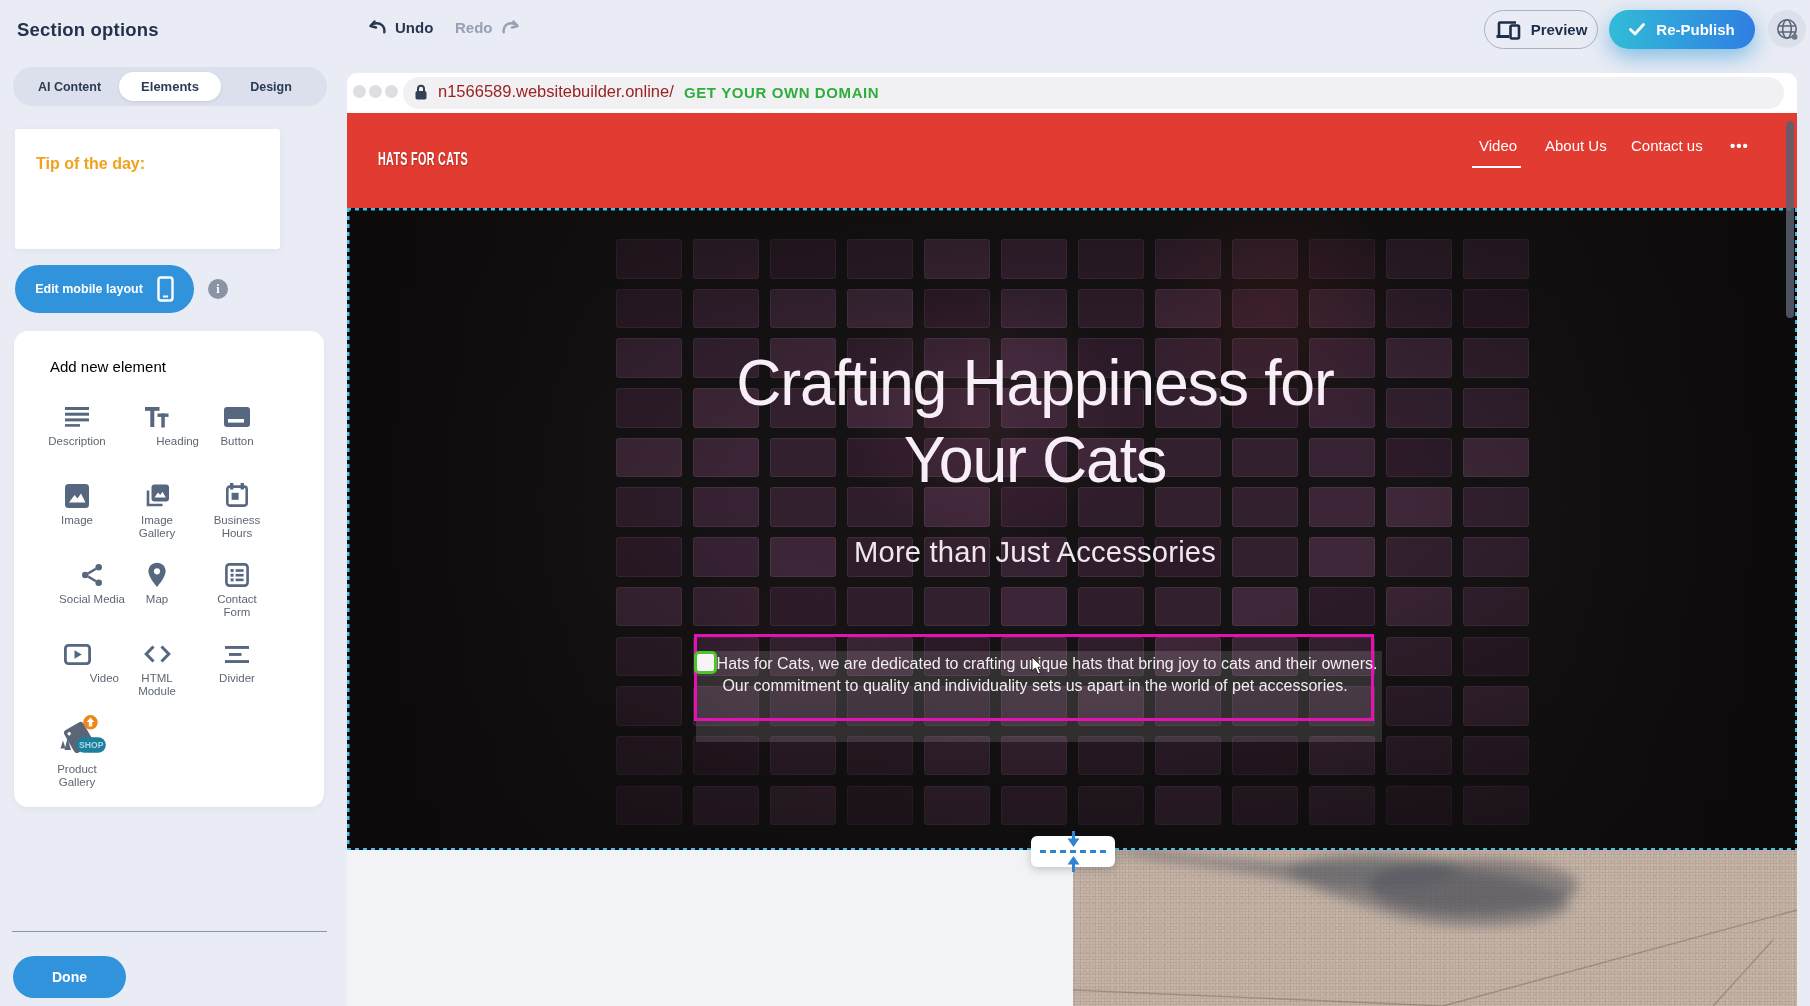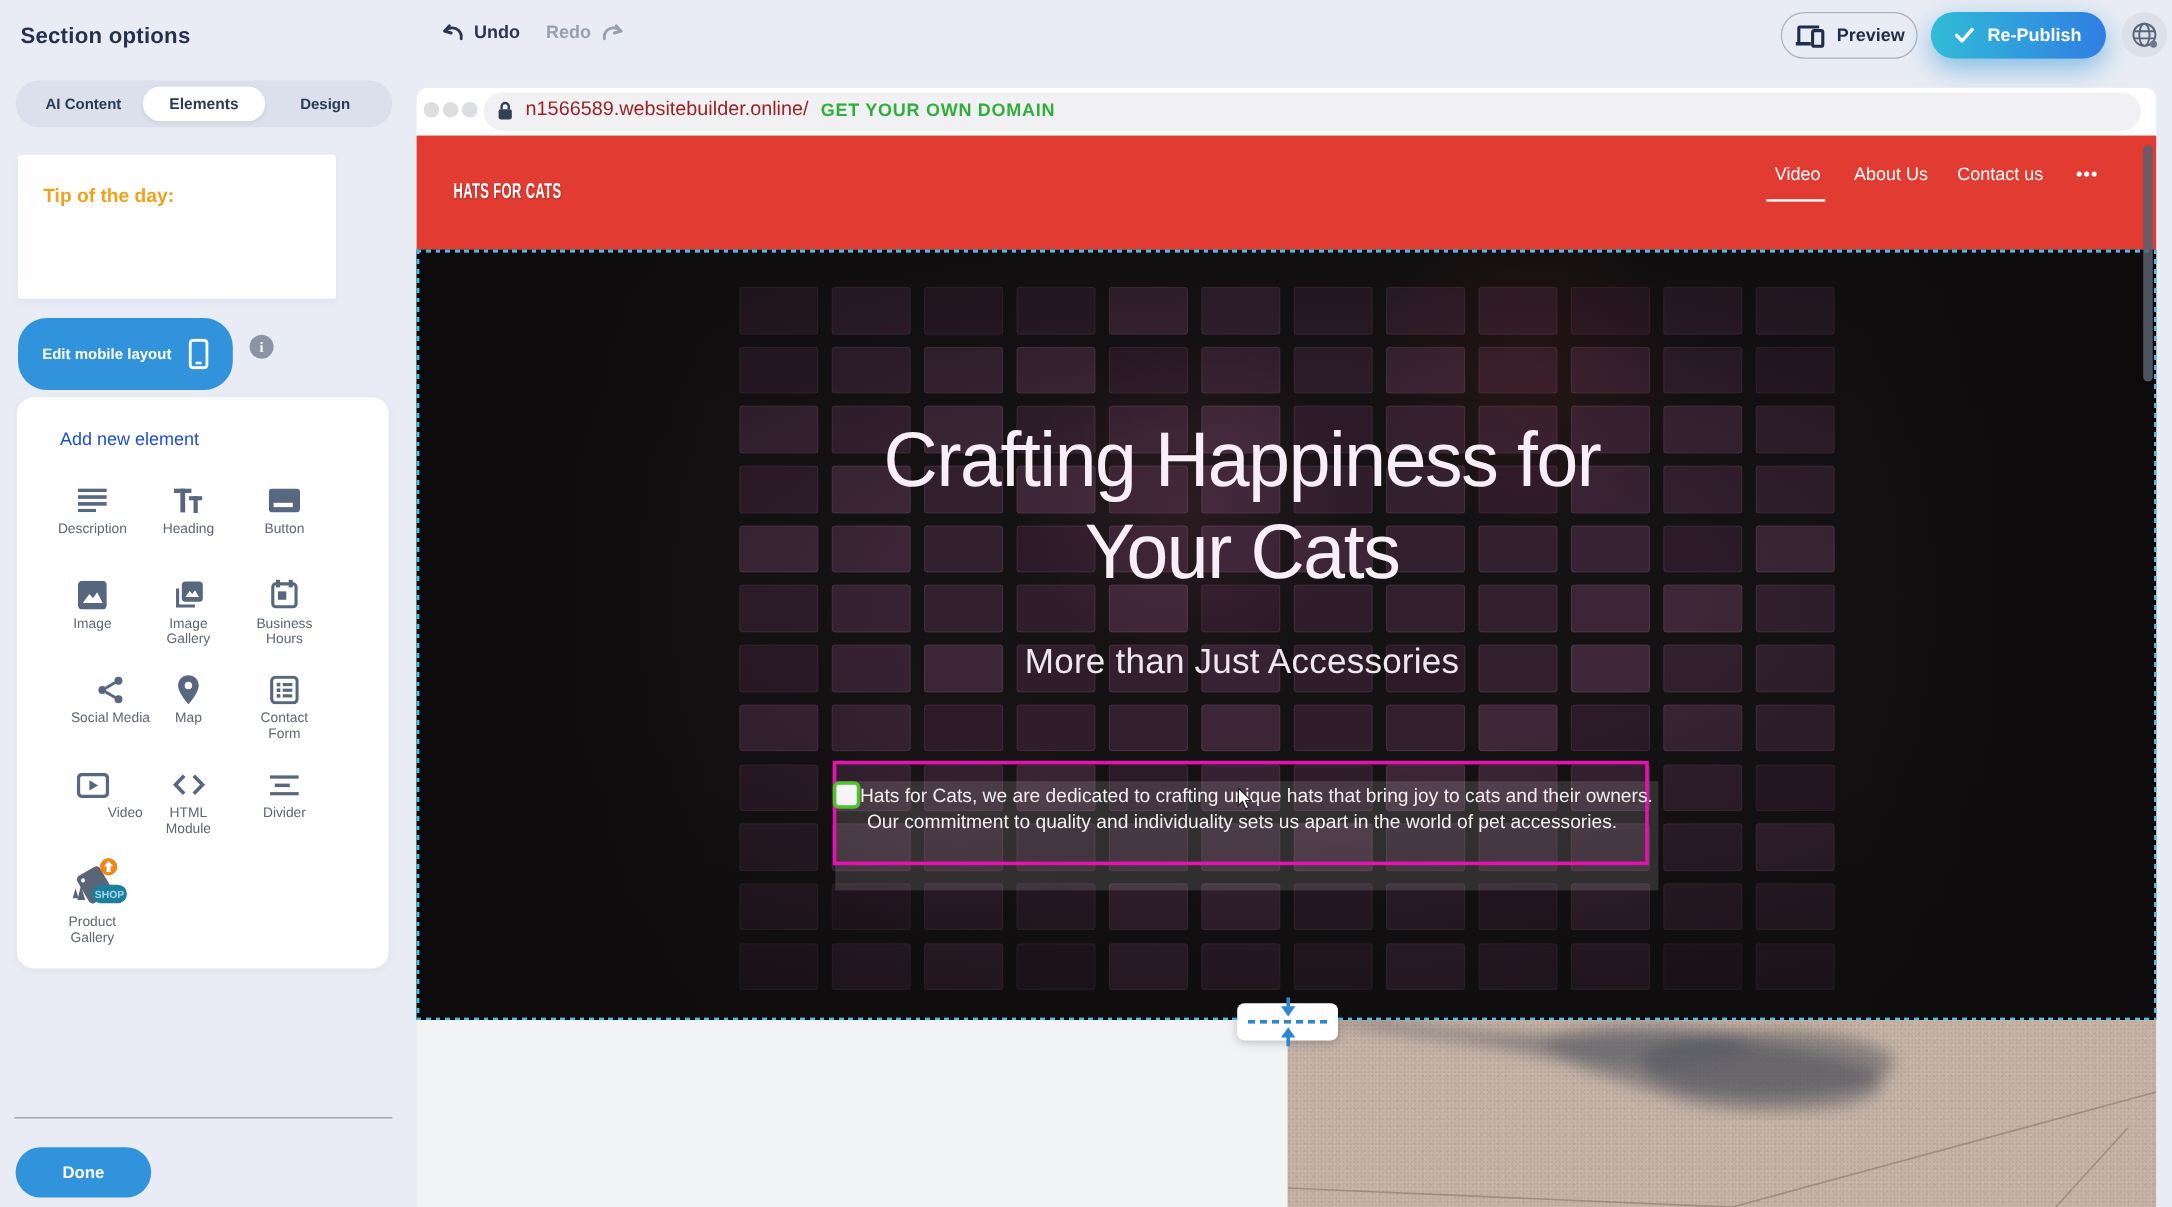--- a/index.html
+++ b/index.html
@@ -26,27 +26,27 @@
     display:flex; align-items:center; }
   .tab { font-size:12.5px; font-weight:bold; color:#2b3b55; text-align:center; }
   .tab.t1 { width:106px; padding-left:7px; }
   .tab.t2 { width:102px; height:29px; background:#fff; border-radius:15px; line-height:29px; font-size:13px;
     box-shadow:0 1px 3px rgba(40,60,100,.12); }
   .tab.t3 { width:100px; }
   .tip-card { left:15px; top:129px; width:265px; height:120px; background:#fff; border-radius:3px;
     box-shadow:0 2px 6px rgba(60,80,120,.06); padding:26px 20px 0 21px; }
   .tip-title { color:#f0a11d; font-size:16px; font-weight:bold; }
   .tip-text { margin-top:13px; color:#4886c9; font-size:12px; line-height:15.5px; white-space:nowrap; }
-  .btn-mobile { left:15px; top:265px; width:179px; height:60px; border-radius:24px; background:#3193dc;
+  .btn-mobile { left:15px; top:265px; width:179px; height:48px; border-radius:24px; background:#3193dc;
     display:flex; align-items:center; justify-content:center; gap:14px; color:#fff; font-size:12.5px; font-weight:bold; }
   .info-dot { left:208px; top:279px; width:20px; height:20px; border-radius:50%; background:#8b94a7;
     color:#fff; font-size:12px; font-weight:bold; text-align:center; line-height:20px; font-family:"Liberation Serif",serif; }
   .el-card { left:14px; top:331px; width:310px; height:476px; background:#fff; border-radius:14px;
     box-shadow:0 2px 6px rgba(60,80,120,.06); }
-  .el-title { left:50px; top:358px; font-size:15px; color:#1d4ed8; }
+  .el-title { left:50px; top:358px; font-size:15px; color:#000000; }
   .el { width:84px; text-align:center; }
   .el .ico { height:26px; display:flex; align-items:center; justify-content:center; }
   .el .lbl { margin-top:5px; font-size:11.5px; line-height:13px; color:#5d6673; }
   .divider-line { left:12px; top:931px; width:315px; height:1px; background:#8f959e; }
   .btn-done { left:13px; top:956px; width:113px; height:42px; border-radius:21px; background:#3193dc;
     display:flex; align-items:center; justify-content:center; color:#fff; font-size:14px; font-weight:bold; }
 
   
   .canvas { left:347px; top:73px; width:1450px; height:933px; border-radius:10px 10px 0 0; overflow:hidden; }
   .urlbar { position:absolute; left:0; top:0; width:1450px; height:40px; background:#fff; }
@@ -182,21 +182,21 @@
   <div class="ico">
       <svg width="24" height="20" viewBox="0 0 24 20" fill="#56677f">
         <rect width="24" height="3"></rect>
         <rect y="5.7" width="24" height="3"></rect>
         <rect y="11.4" width="24" height="3"></rect>
         <rect y="17.1" width="15" height="2.6"></rect>
       </svg>
     </div>
   <div class="lbl">Description</div>
 </div>
-<div class="abs el" style="left:115px;top:404px;">
+<div class="abs el" style="left:115px;top:404px;text-align:right;">
   <div class="ico">
       <svg width="25" height="21" viewBox="0 0 25 21" fill="#56677f">
         <rect x="0" y="0" width="14.5" height="3.8"></rect>
         <rect x="5.3" y="0" width="4" height="20"></rect>
         <rect x="12.5" y="6.5" width="11" height="3.4"></rect>
         <rect x="16.3" y="6.5" width="3.5" height="14"></rect>
       </svg>
     </div>
   <div class="lbl">Heading</div>
 </div>

